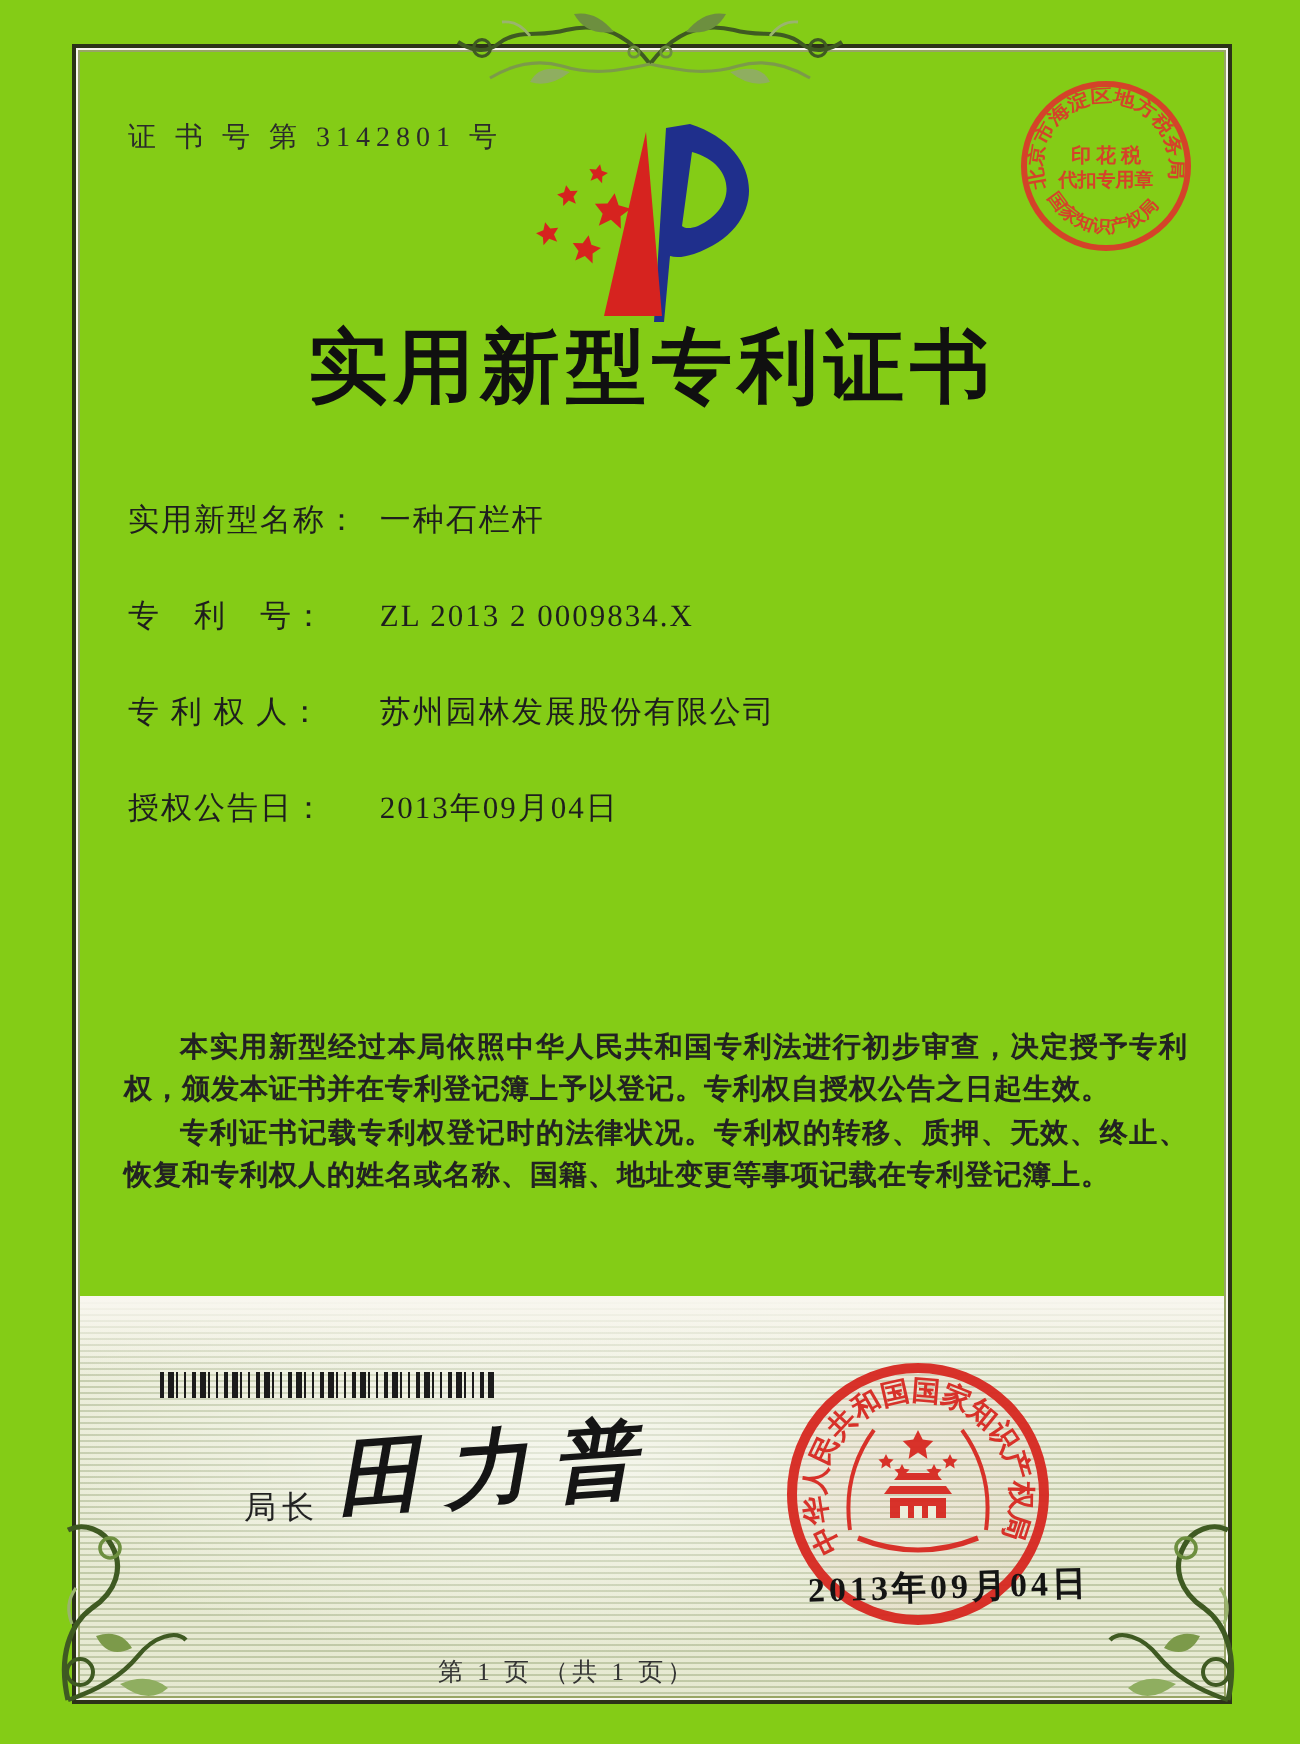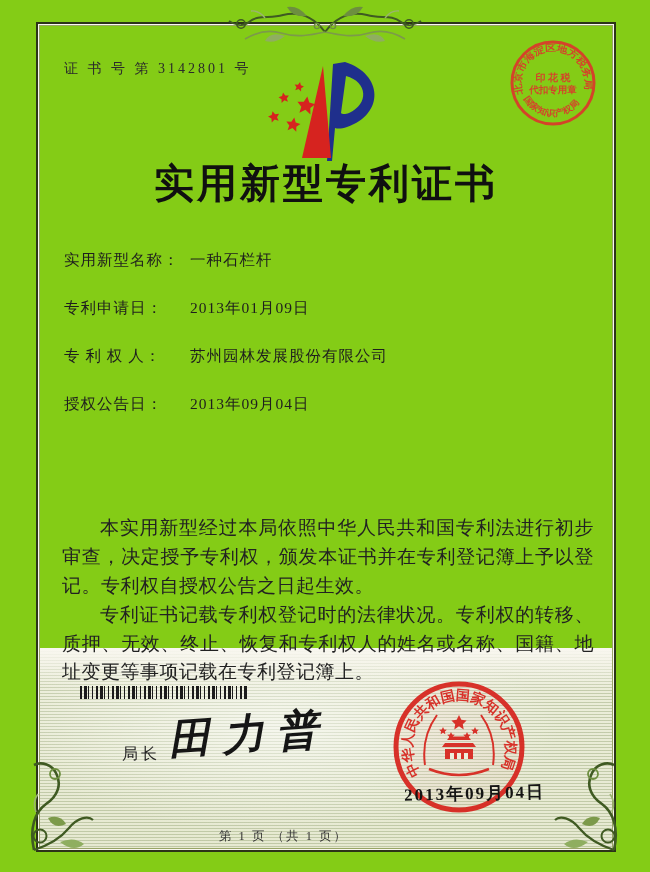--- a/index.html
+++ b/index.html
@@ -28,21 +28,21 @@
   .title{
     position:absolute;left:36px;top:156px;width:580px;text-align:center;
     font-size:40px;font-weight:bold;letter-spacing:3px;color:#101010;
   }
   .fields{position:absolute;left:64px;top:250px;width:520px;}
   .field-row{height:20px;margin-bottom:28px;font-size:15.5px;white-space:nowrap;}
   .field-label{display:inline-block;min-width:122px;letter-spacing:1px;}
   .field-value{letter-spacing:1px;text-align:right;}
   .paragraphs{
     position:absolute;left:62px;top:514px;width:532px;
-    font-size:19px;line-height:1.52;color:#222;text-align:justify;
+    font-size:14px;line-height:1.52;color:#222;text-align:justify;font-weight:bold;
   }
   .paragraphs p{margin:0;text-indent:2em;letter-spacing:.5px;}
   .barcode{
     position:absolute;left:80px;top:686px;width:168px;height:13px;
     background:repeating-linear-gradient(90deg,
       #1b1b1b 0 2px,transparent 2px 4px,
       #1b1b1b 4px 7px,transparent 7px 8px,
       #1b1b1b 8px 9px,transparent 9px 12px,
       #1b1b1b 12px 13px,transparent 13px 16px);
   }
@@ -131,22 +131,22 @@
   </svg>
 
   <div class="title">实用新型专利证书</div>
 
   <div class="fields">
     <div class="field-row">
       <span class="field-label">实用新型名称：</span>
       <span class="field-value">一种石栏杆</span>
     </div>
     <div class="field-row">
-      <span class="field-label">专利申请日：</span>
-      <span class="field-value">2013年01月09日</span>
+      <span class="field-label">专　利　号：</span>
+      <span class="field-value">ZL 2013 2 0009834.X</span>
     </div>
     <div class="field-row">
       <span class="field-label">专 利 权 人：</span>
       <span class="field-value">苏州园林发展股份有限公司</span>
     </div>
     <div class="field-row">
       <span class="field-label">授权公告日：</span>
       <span class="field-value">2013年09月04日</span>
     </div>
   </div>

